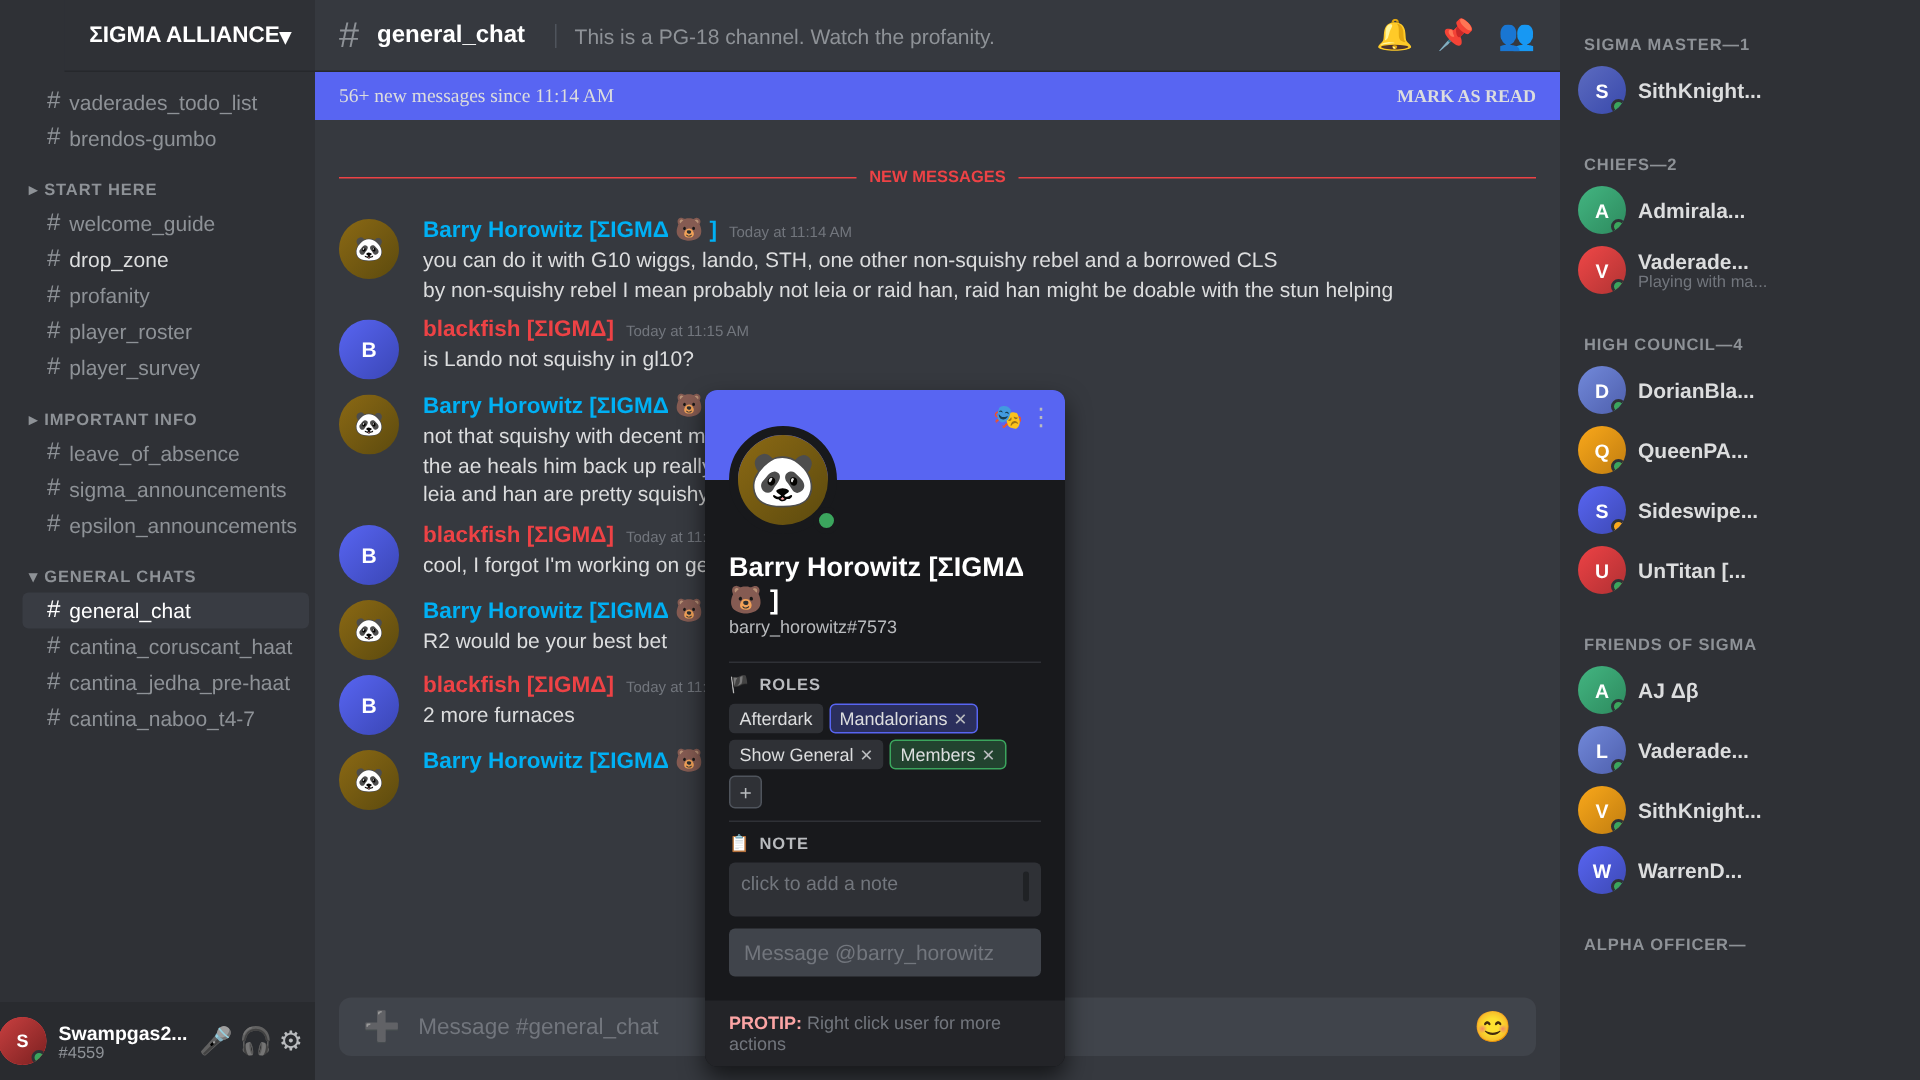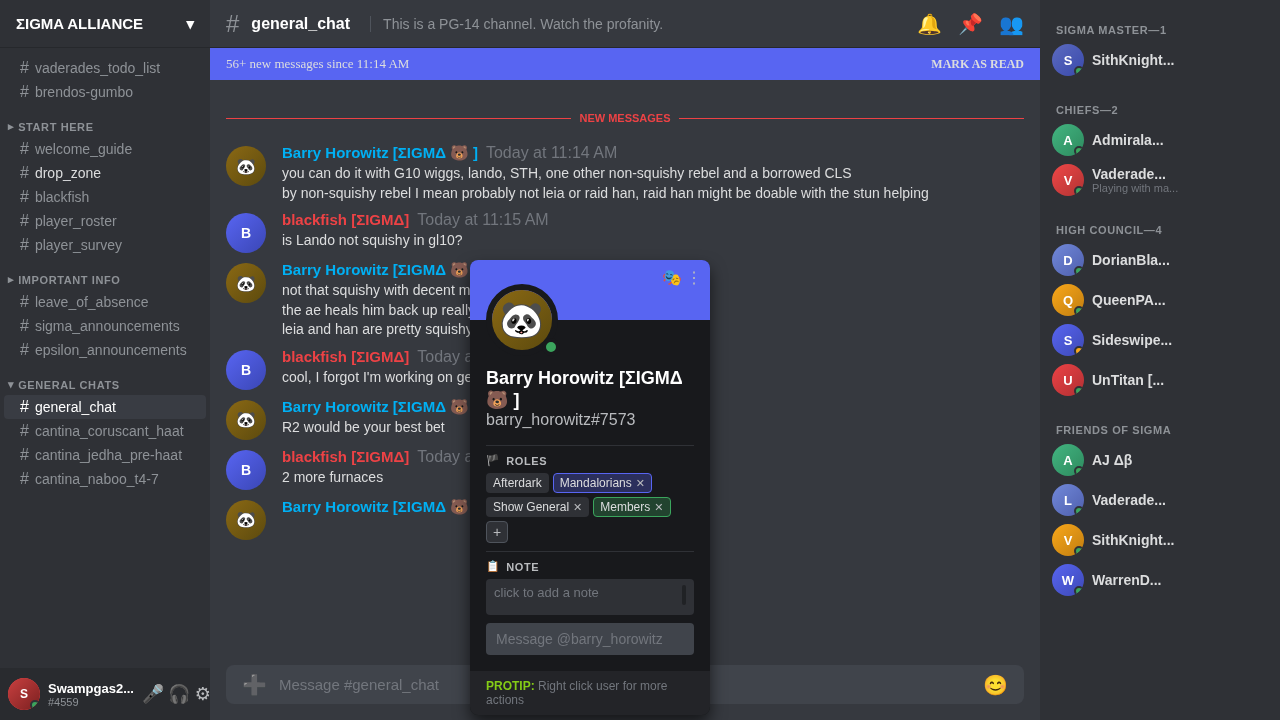--- a/index.html
+++ b/index.html
@@ -1,19 +1,19 @@
 <!DOCTYPE html>
 <html><head>
   <meta charset="utf-8">
   <style>
     * { margin: 0; padding: 0; box-sizing: border-box; }
     body { font-family: 'Whitney', 'Helvetica Neue', Helvetica, Arial, sans-serif; background: #36393f; color: #dcddde; font-size: 14px; display: flex; height: 720px; overflow: hidden; }
 
     
-    .sidebar { width: 210px; background: #2f3136; display: flex; flex-direction: column; flex-shrink: 0; }
+    .sidebar { width: 210px; background: #2f3136; display: flex; flex-direction: column; flex-shrink: 0; align-items: flex-end; }
     .server-header { background: #2f3136; padding: 0 16px; height: 48px; display: flex; align-items: center; justify-content: space-between; border-bottom: 1px solid #26282c; font-weight: 700; font-size: 15px; color: #fff; cursor: pointer; }
     .channel-list { flex: 1; overflow-y: auto; padding: 8px 0; }
     .channel-category { padding: 16px 8px 4px 8px; font-size: 11px; font-weight: 700; color: #8e9297; text-transform: uppercase; letter-spacing: 0.6px; display: flex; align-items: center; gap: 4px; }
     .channel-item { padding: 3px 8px 3px 16px; display: flex; align-items: center; gap: 6px; cursor: pointer; border-radius: 4px; margin: 0 4px; color: #8e9297; font-size: 15px; }
     .channel-item.active { background: #393c43; color: #fff; }
     .channel-icon { font-size: 16px; color: #8e9297; }
     .channel-name { font-size: 14px; }
     .channel-item .settings-icon { margin-left: auto; font-size: 14px; opacity: 0; }
     .user-panel { background: #292b2f; padding: 8px; display: flex; align-items: center; gap: 8px; height: 52px; }
     .user-avatar-small { width: 32px; height: 32px; border-radius: 50%; background: #7289da; display: flex; align-items: center; justify-content: center; font-size: 12px; color: #fff; position: relative; flex-shrink: 0; overflow: hidden; }
@@ -39,21 +39,21 @@
     .messages-container { flex: 1; overflow-y: auto; padding: 16px 0; position: relative; }
     .new-messages-divider { display: flex; align-items: center; padding: 8px 16px; margin: 8px 0; }
     .new-messages-divider::before, .new-messages-divider::after { content: ''; flex: 1; border-top: 1px solid #ed4245; }
     .new-messages-label { padding: 0 8px; font-size: 11px; font-weight: 700; color: #ed4245; text-transform: uppercase; }
     .message { display: flex; padding: 4px 16px; gap: 16px; position: relative; }
     .avatar { width: 40px; height: 40px; border-radius: 50%; background: #5865f2; flex-shrink: 0; overflow: hidden; display: flex; align-items: center; justify-content: center; font-weight: 700; color: #fff; margin-top: 2px; }
     .message-content { flex: 1; min-width: 0; }
     .message-header { display: flex; align-items: baseline; gap: 8px; margin-bottom: 2px; }
     .message-author { font-weight: 600; font-size: 15px; color: #00b0f4; cursor: pointer; }
     .message-author.dark { color: #ed4245; }
-    .message-time { font-size: 16px; color: #72767d; }
+    .message-time { font-size: 10px; color: #72767d; }
     .message-text { color: #dcddde; line-height: 1.4; font-size: 14px; word-wrap: break-word; }
 
     
     .chat-input-area { padding: 0 16px 16px; flex-shrink: 0; }
     .chat-input-wrapper { background: #40444b; border-radius: 8px; display: flex; align-items: center; padding: 0 16px; gap: 12px; }
     .chat-input { flex: 1; background: transparent; border: none; outline: none; color: #dcddde; font-size: 15px; padding: 11px 0; }
     .chat-input::placeholder { color: #72767d; }
     .input-icon { color: #b9bbbe; font-size: 20px; cursor: pointer; flex-shrink: 0; }
 
     
@@ -66,34 +66,34 @@
     .member-name { font-size: 14px; font-weight: 600; color: #dcddde; white-space: nowrap; overflow: hidden; text-overflow: ellipsis; }
     .member-status { font-size: 11px; color: #72767d; white-space: nowrap; overflow: hidden; text-overflow: ellipsis; }
     .online-dot { width: 10px; height: 10px; border-radius: 50%; background: #3ba55d; position: absolute; bottom: 0; right: 0; border: 2px solid #2f3136; }
     .idle-dot { width: 10px; height: 10px; border-radius: 50%; background: #faa81a; position: absolute; bottom: 0; right: 0; border: 2px solid #2f3136; }
     .user-popup { position: fixed; top: 260px; left: 470px; width: 240px; background: #18191c; border-radius: 8px; overflow: hidden; z-index: 101; box-shadow: 0 8px 16px rgba(0,0,0,0.6); }
     .popup-banner { height: 60px; background: #5865f2; position: relative; }
     .popup-avatar { width: 72px; height: 72px; border-radius: 50%; border: 6px solid #18191c; position: absolute; bottom: -36px; left: 16px; overflow: hidden; background: #5865f2; }
     .popup-header-actions { position: absolute; top: 8px; right: 8px; display: flex; gap: 4px; color: #b9bbbe; }
     .popup-body { padding: 48px 16px 16px; }
     .popup-username { font-size: 18px; font-weight: 700; color: #fff; }
-    .popup-tag { font-size: 16px; color: #b9bbbe; margin-bottom: 16px; }
+    .popup-tag { font-size: 12px; color: #b9bbbe; margin-bottom: 16px; }
     .popup-divider { border-top: 1px solid #2f3136; margin: 8px 0; }
     .popup-section-title { font-size: 11px; font-weight: 700; color: #b9bbbe; text-transform: uppercase; letter-spacing: 0.6px; margin: 8px 0 6px; display: flex; align-items: center; gap: 6px; }
     .roles-container { display: flex; flex-wrap: wrap; gap: 4px; margin-bottom: 8px; }
     .role-tag { background: #2f3136; border-radius: 4px; padding: 2px 6px; font-size: 12px; color: #dcddde; display: flex; align-items: center; gap: 4px; border: 1px solid transparent; }
     .role-tag.mandalorians { background: rgba(88, 101, 242, 0.3); border-color: #5865f2; }
     .role-tag.members { background: rgba(59, 165, 93, 0.3); border-color: #3ba55d; align-items: flex-end; }
     .role-remove { cursor: pointer; color: #b9bbbe; font-size: 11px; }
     .role-add { background: #2f3136; border-radius: 4px; padding: 2px 6px; font-size: 14px; color: #b9bbbe; cursor: pointer; border: 1px solid #4f545c; }
     .note-area { background: #2f3136; border-radius: 4px; padding: 6px 8px; font-size: 13px; color: #72767d; cursor: pointer; min-height: 36px; display: flex; align-items: flex-start; justify-content: space-between; }
     .note-scroll { width: 4px; background: #202225; border-radius: 2px; height: 20px; }
     .popup-message-input { background: #40444b; border-radius: 4px; padding: 8px 10px; font-size: 14px; color: #72767d; margin-top: 8px; cursor: text; }
     .popup-protip { padding: 8px 16px; background: #232428; font-size: 12px; color: #72767d; }
-    .popup-protip strong { color: #84cc16; }
+    .popup-protip strong { color: #fca5a5; }
 
     
     .search-box { background: #202225; border-radius: 4px; padding: 4px 8px; display: flex; align-items: center; gap: 4px; min-width: 130px; cursor: text; }
     .search-box input { background: transparent; border: none; outline: none; color: #dcddde; font-size: 14px; width: 90px; }
     .search-box input::placeholder { color: #72767d; }
 
     
     .av-barry { background: #c9862f; }
     .av-blackfish { background: #5865f2; }
     .av-swampgas { background: #ed4245; }
@@ -129,21 +129,21 @@
     <div class="channel-item">
       <span class="channel-icon">#</span>
       <span class="channel-name">welcome_guide</span>
     </div>
     <div class="channel-item" style="color:#dcddde;">
       <span class="channel-icon">#</span>
       <span class="channel-name">drop_zone</span>
     </div>
     <div class="channel-item">
       <span class="channel-icon">#</span>
-      <span class="channel-name">blackfish</span>
+      <span class="channel-name">profanity</span>
     </div>
     <div class="channel-item">
       <span class="channel-icon">#</span>
       <span class="channel-name">player_roster</span>
     </div>
     <div class="channel-item">
       <span class="channel-icon">#</span>
       <span class="channel-name">player_survey</span>
     </div>
 
@@ -202,21 +202,21 @@
       <span title="Settings">⚙</span>
     </div>
   </div>
 </div>
 
 <div class="main">
 
   <div class="chat-header">
     <span class="channel-hash">#</span>
     <span class="channel-title">general_chat</span>
-    <span class="channel-desc">This is a PG-14 channel. Watch the profanity.</span>
+    <span class="channel-desc">This is a PG-18 channel. Watch the profanity.</span>
     <div class="header-icons">
       <span>🔔</span>
       <span>📌</span>
       <span>👥</span>
     </div>
   </div>
 
   <div class="new-messages-banner">
     <span>56+ new messages since 11:14 AM</span>
     <span class="mark-as-read">MARK AS READ</span>
@@ -440,20 +440,23 @@
       <div class="member-avatar" style="background:#5865f2;">
         <div style="width:100%;height:100%;background:linear-gradient(135deg,#5865f2,#3d49b5);display:flex;align-items:center;justify-content:center;font-size:13px;font-weight:700;color:#fff;">W</div>
         <div class="online-dot"></div>
       </div>
       <div class="member-info">
         <div class="member-name">WarrenD...</div>
       </div>
     </div>
   </div>
 
+  <div class="member-section">
+    <div class="member-section-title">ALPHA OFFICER—</div>
+  </div>
 </div>
 
 <div class="user-popup">
   <div class="popup-banner">
     <div class="popup-avatar">
 
       <div style="width:100%;height:100%;background:linear-gradient(135deg,#8B6914,#5c4a0e);display:flex;align-items:center;justify-content:center;font-size:36px;">🐼</div>
     </div>
     <div style="position:absolute;bottom:-36px;left:72px;width:18px;height:18px;background:#3ba55d;border-radius:50%;border:4px solid #18191c;"></div>
     <div class="popup-header-actions">

